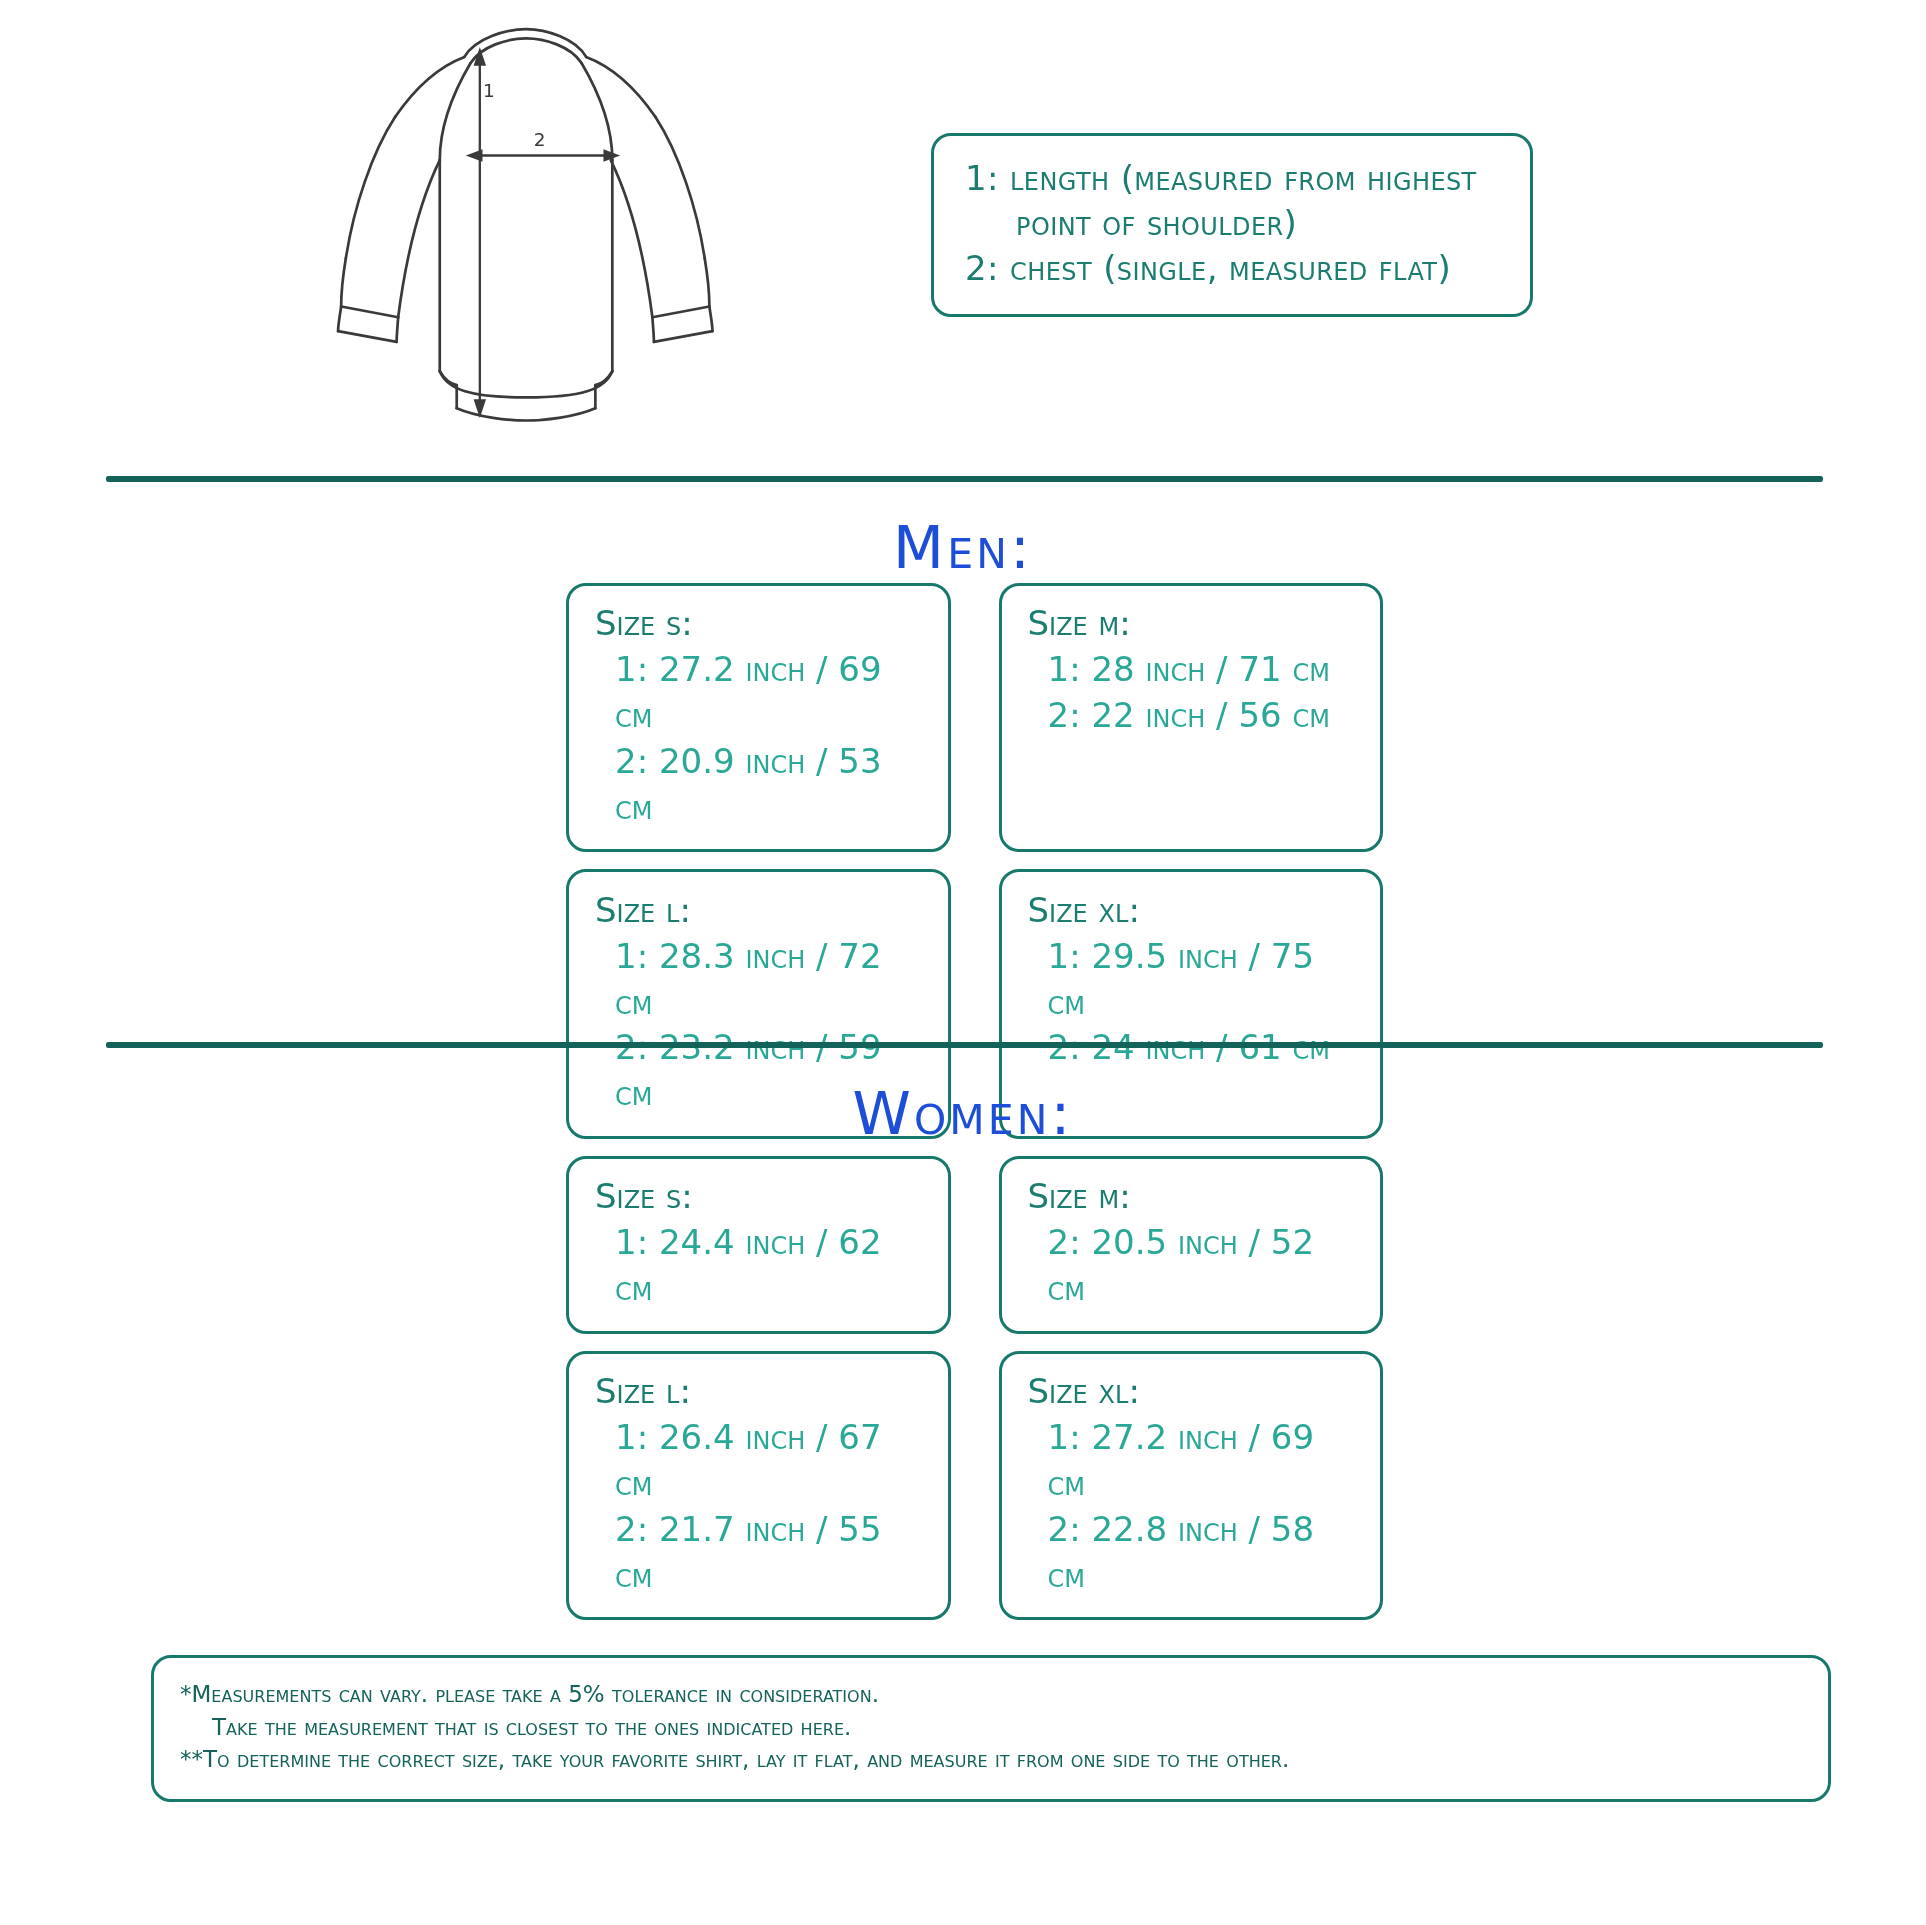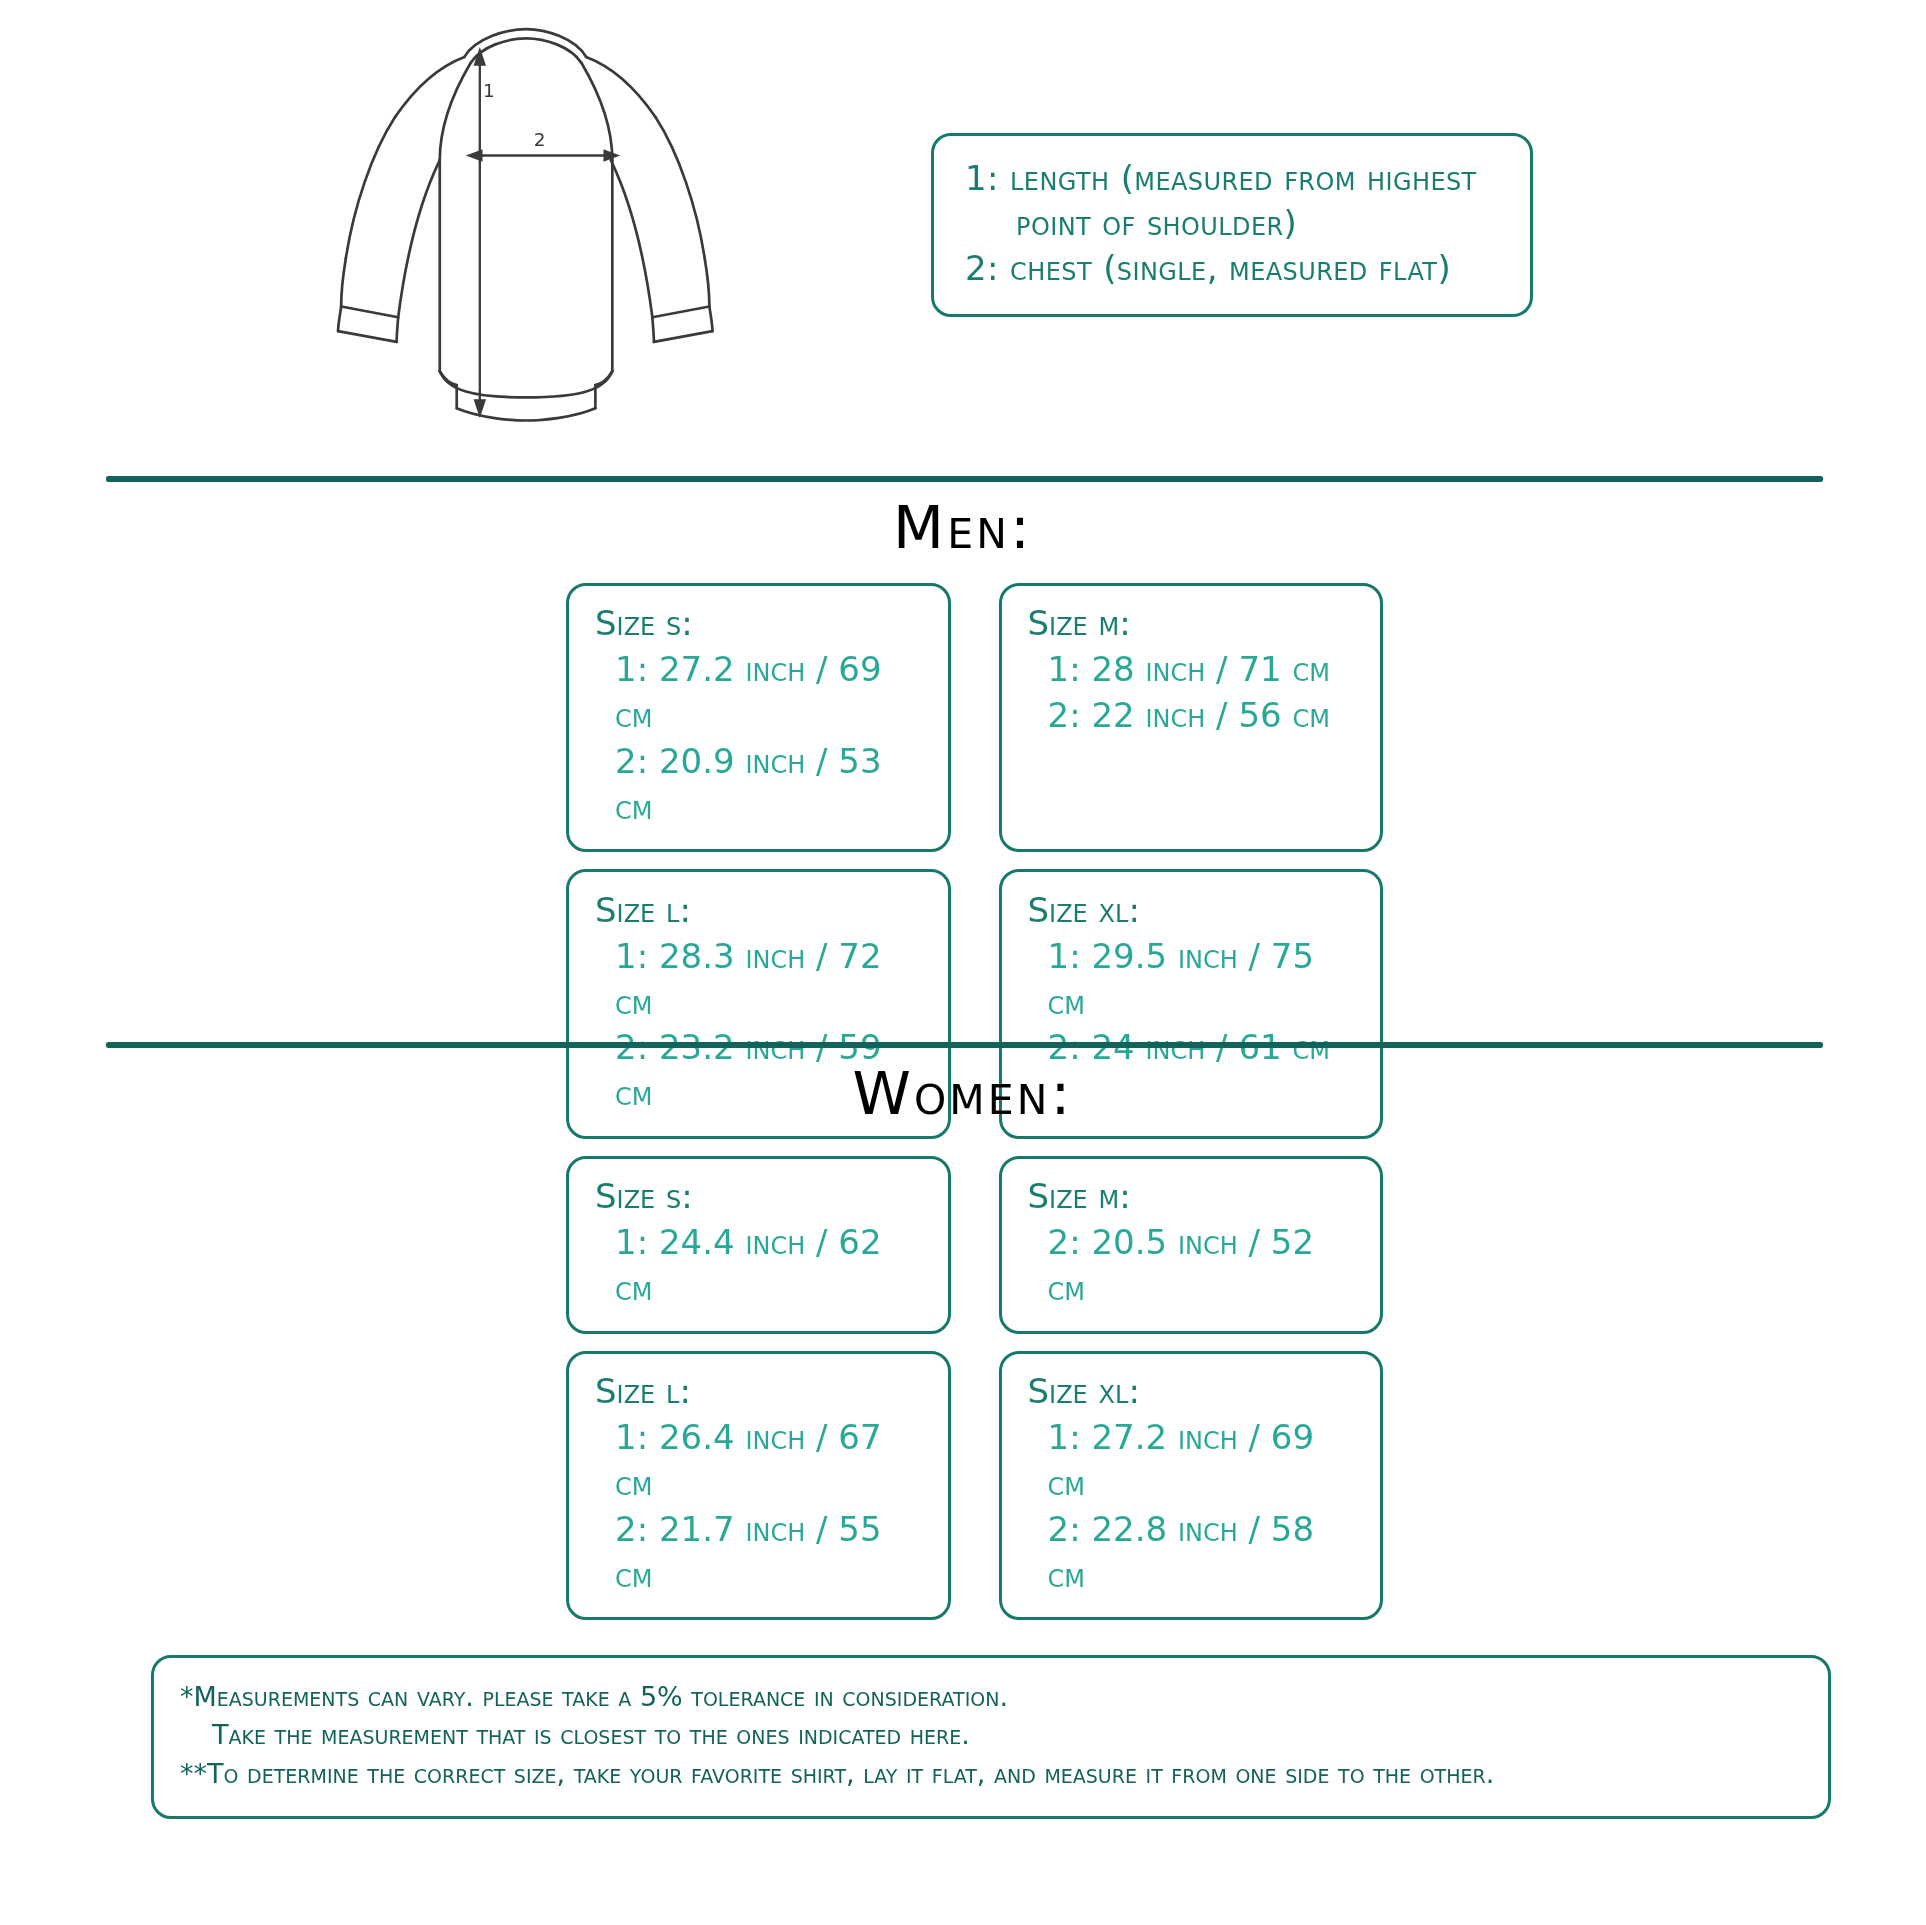--- a/index.html
+++ b/index.html
@@ -68,23 +68,24 @@
   #divider-1 { top: 476px; }
   #divider-2 { top: 1042px; }
 
   
   .section-title {
     position: absolute;
     width: 100%;
     text-align: center;
     font-size: 59px;
     letter-spacing: 3.1px;
-    color: #000000;
-    font-variant: small-caps;
-    text-transform: lowercase;
+    color: #1d4ed8;
+    font-variant: small-caps;
+    text-transform: lowercase;
+    margin-top: 20px;
   }
   .section-title::first-letter { text-transform: none; }
   #title-men { top: 493px; }
   #title-women { top: 1059px; }
 
   
   .card-grid {
     position: absolute;
     left: 566px;
     width: 817px;
@@ -127,21 +128,21 @@
     position: absolute;
     left: 151px;
     top: 1655px;
     width: 1680px;
     box-sizing: border-box;
     border: 3.9px solid #17796c;
     border-radius: 20px;
     padding: 20px 26px 23px 26px;
   }
   .note-line {
-    font-size: 27px;
+    font-size: 23px;
     color: #14635a;
     line-height: 1.42;
     font-variant: small-caps;
     text-transform: lowercase;
     white-space: nowrap;
   }
   .note-line::first-letter { text-transform: none; }
   .note-indent { padding-left: 32px; }
 </style>
 </head>

